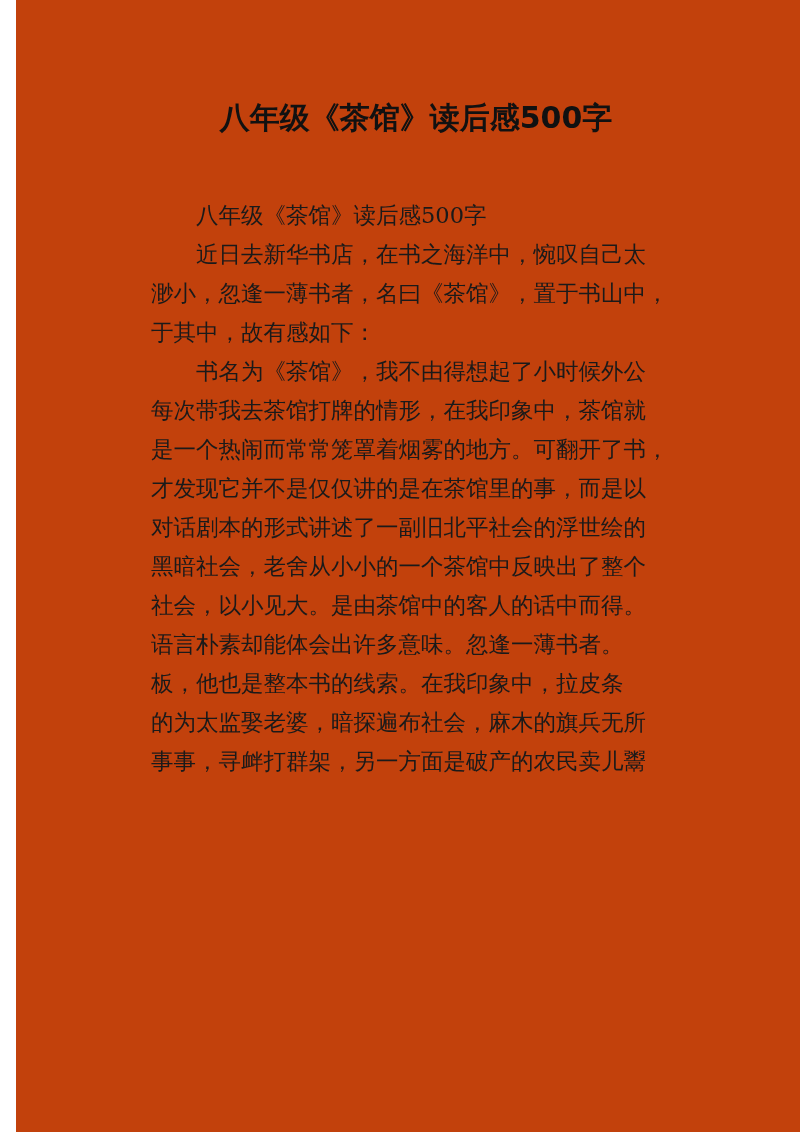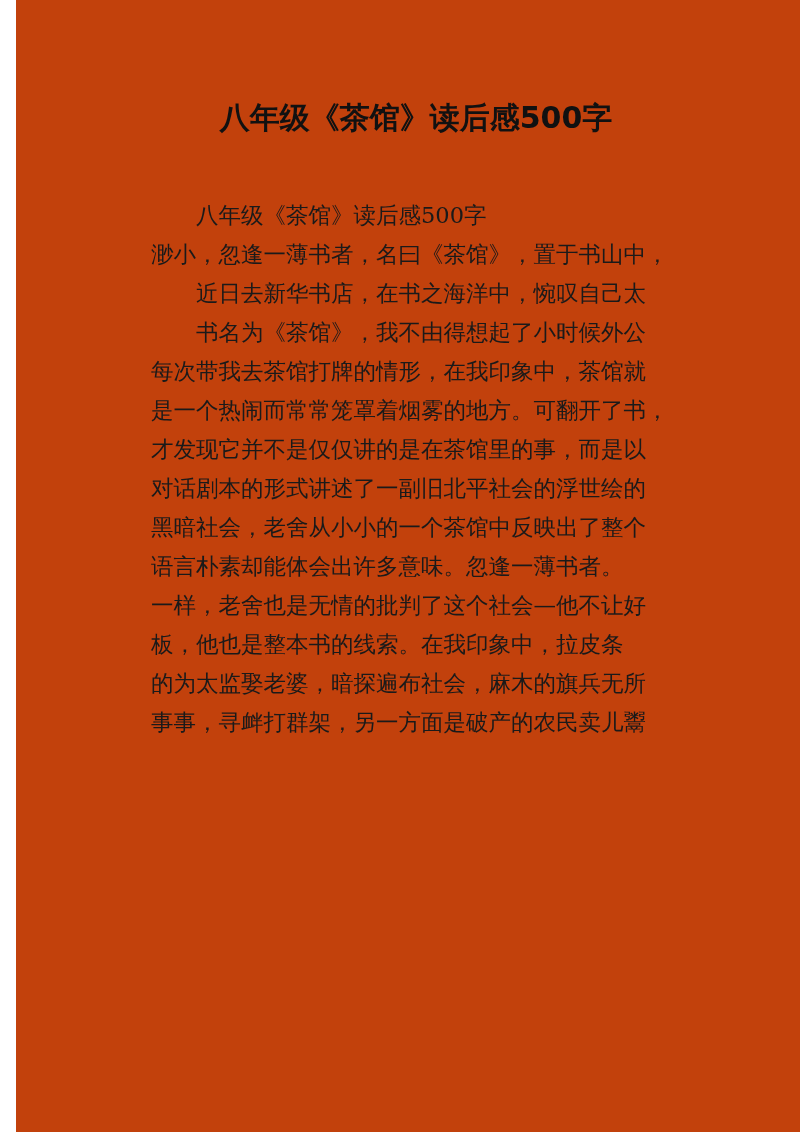--- a/index.html
+++ b/index.html
@@ -18,27 +18,28 @@
   .line { display: block; white-space: nowrap; height: 39px; }
   .indent { padding-left: 45px; }
 </style>
 </head>
 <body>
 
 <div class="page">
   <div class="title">八年级《茶馆》读后感500字</div>
   <div class="body">
     <span class="line indent">八年级《茶馆》读后感500字</span>
+    <span class="line indent">近日去新华书店，在书之海洋中，惋叹自己太</span>
     <span class="line">渺小，忽逢一薄书者，名曰《茶馆》，置于书山中，</span>
-    <span class="line indent">近日去新华书店，在书之海洋中，惋叹自己太</span>
+    <span class="line">于其中，故有感如下：</span>
     <span class="line indent">书名为《茶馆》，我不由得想起了小时候外公</span>
     <span class="line">每次带我去茶馆打牌的情形，在我印象中，茶馆就</span>
     <span class="line">是一个热闹而常常笼罩着烟雾的地方。可翻开了书，</span>
     <span class="line">才发现它并不是仅仅讲的是在茶馆里的事，而是以</span>
     <span class="line">对话剧本的形式讲述了一副旧北平社会的浮世绘的</span>
     <span class="line">黑暗社会，老舍从小小的一个茶馆中反映出了整个</span>
+    <span class="line">社会，以小见大。是由茶馆中的客人的话中而得。</span>
     <span class="line">语言朴素却能体会出许多意味。忽逢一薄书者。</span>
-    <span class="line">一样，老舍也是无情的批判了这个社会—他不让好</span>
     <span class="line">板，他也是整本书的线索。在我印象中，拉皮条</span>
     <span class="line">的为太监娶老婆，暗探遍布社会，麻木的旗兵无所</span>
     <span class="line">事事，寻衅打群架，另一方面是破产的农民卖儿鬻</span>
   </div>
 </div>
 
 </body></html>

